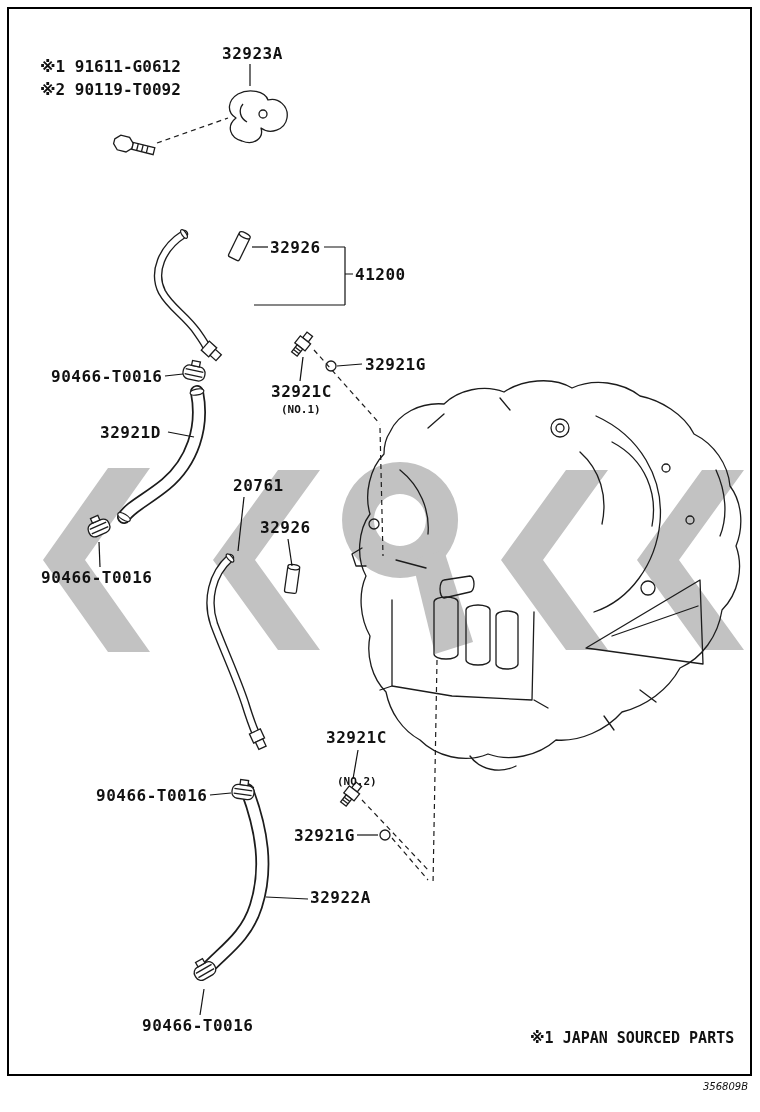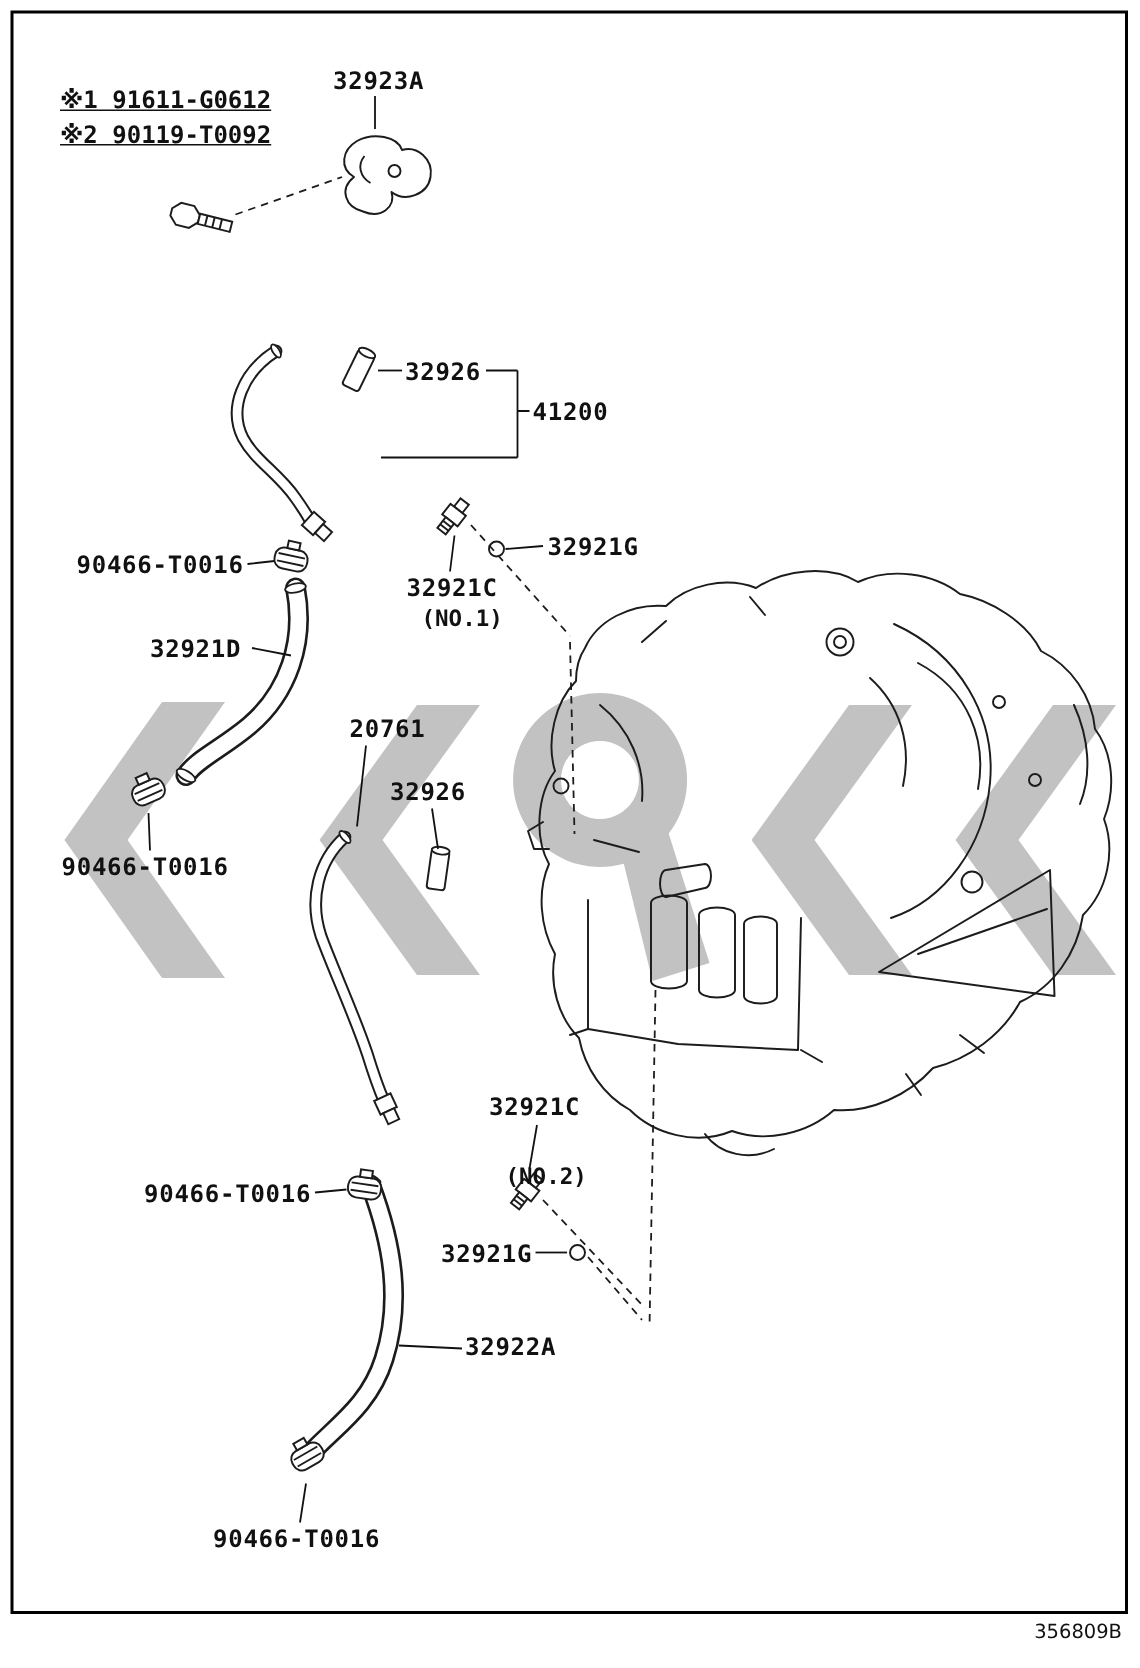--- a/index.html
+++ b/index.html
@@ -8,24 +8,24 @@
     position:relative; width:760px; height:1112px; background:#fff;
     font-family:"DejaVu Sans Mono","DejaVu Sans",monospace; color:#111;
     overflow:hidden;
   }
   .frame {
     position:absolute; left:7px; top:7px; width:745px; height:1069px;
     border:2px solid #000;
   }
   svg.art { position:absolute; left:0; top:0; }
   .lbl { position:absolute; font-size:16px; font-weight:bold; letter-spacing:0.5px; white-space:nowrap; }
-  .lbl.sm { font-size:15px; letter-spacing:0; }
-  .note { position:absolute; font-size:16px; font-weight:bold; white-space:nowrap;text-decoration:underline; }
+  .lbl.sm { font-size:11px; letter-spacing:0; }
+  .note { position:absolute; font-size:16px; font-weight:bold; white-space:nowrap; }
   .legend { position:absolute; font-size:15px; font-weight:bold; white-space:nowrap; }
-  .docnum { position:absolute; font-size:13px; font-family:"DejaVu Sans",sans-serif; white-space:nowrap; }
+  .docnum { position:absolute; font-size:10px; font-family:"DejaVu Sans",sans-serif; white-space:nowrap;font-style:italic; }
 </style>
 </head>
 <body>
 
 <div class="page">
   <div class="frame"></div>
 
   <svg class="art" width="760" height="1112" viewBox="0 0 760 1112" xmlns="http://www.w3.org/2000/svg" xmlns:xlink="http://www.w3.org/1999/xlink">
     <defs>
       <g id="clampShape" fill="#fff" stroke="#1c1c1c" stroke-width="1.3">
@@ -182,15 +182,16 @@
   <div class="lbl" style="left:233px;top:476px">20761</div>
   <div class="lbl" style="left:260px;top:518px">32926</div>
   <div class="lbl" style="left:41px;top:568px">90466-T0016</div>
   <div class="lbl" style="left:326px;top:728px">32921C</div>
   <div class="lbl sm" style="left:337px;top:775px">(NO.2)</div>
   <div class="lbl" style="left:96px;top:786px">90466-T0016</div>
   <div class="lbl" style="left:294px;top:826px">32921G</div>
   <div class="lbl" style="left:310px;top:888px">32922A</div>
   <div class="lbl" style="left:142px;top:1016px">90466-T0016</div>
 
+  <div class="legend" style="left:530px;top:1029px">※1 JAPAN SOURCED PARTS</div>
 
   <div class="docnum" style="right:12px;top:1081px">356809B</div>
 </div>
 
 </body></html>

